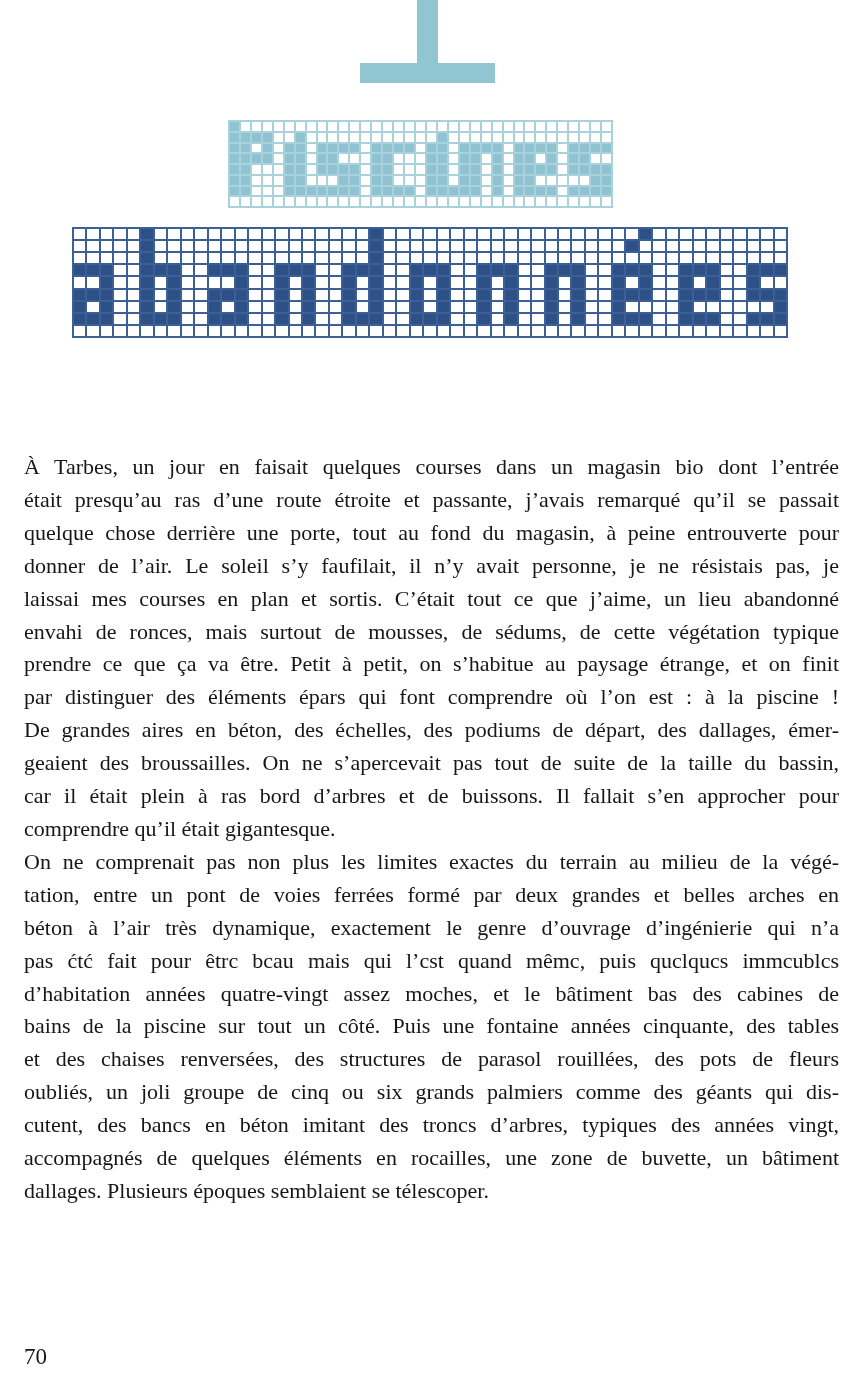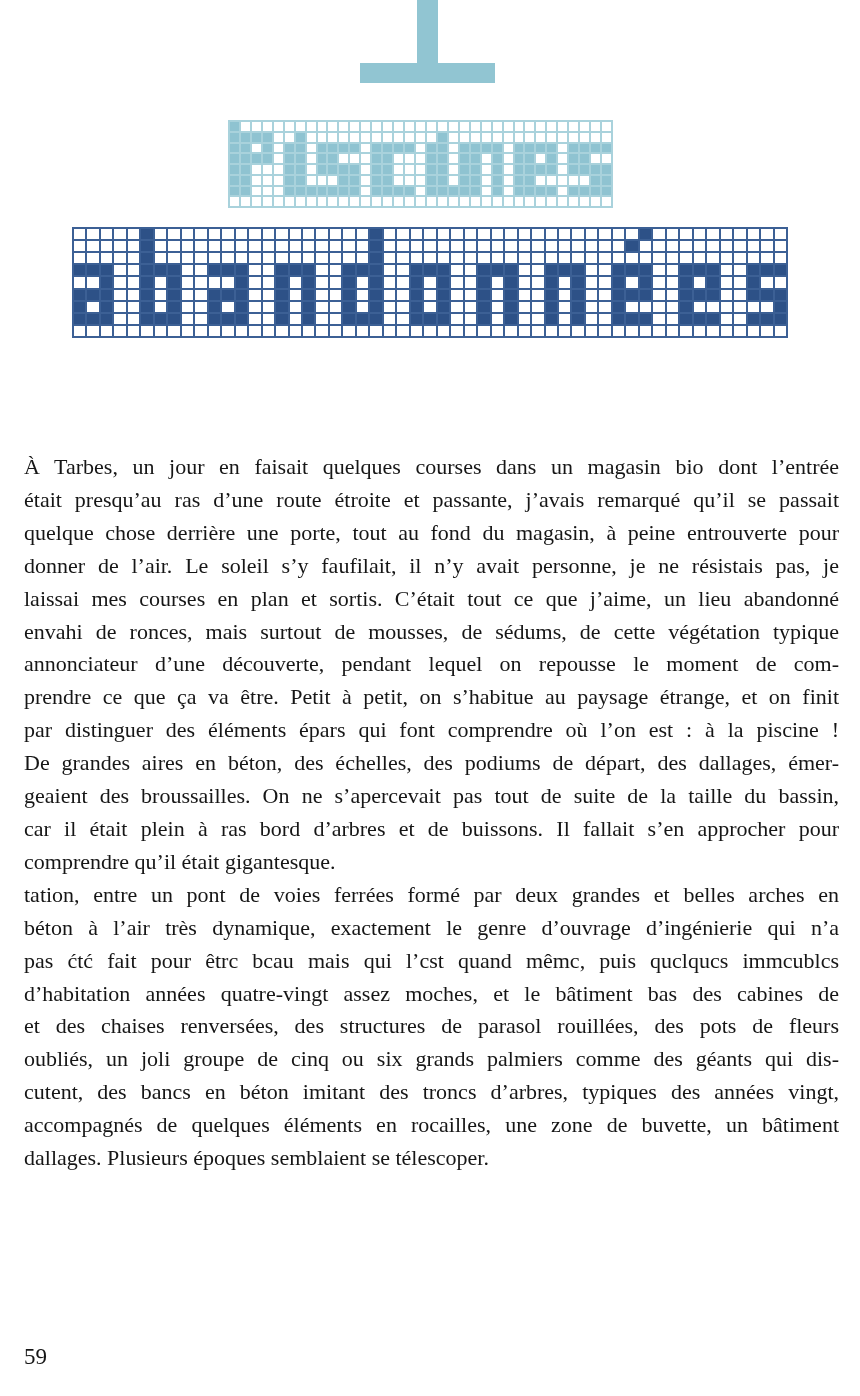--- a/index.html
+++ b/index.html
@@ -826,31 +826,32 @@
     <div class="cell"></div>
   </div>
 
 <div class="body-text" id="body-text" style="color: rgb(22, 22, 22);">
     <div class="line">À Tarbes, un jour en faisait quelques courses dans un magasin bio dont l’entrée</div>
     <div class="line">était presqu’au ras d’une route étroite et passante, j’avais remarqué qu’il se passait</div>
     <div class="line">quelque chose derrière une porte, tout au fond du magasin, à peine entrouverte pour</div>
     <div class="line">donner de l’air. Le soleil s’y faufilait, il n’y avait personne, je ne résistais pas, je</div>
     <div class="line">laissai mes courses en plan et sortis. C’était tout ce que j’aime, un lieu abandonné</div>
     <div class="line">envahi de ronces, mais surtout de mousses, de sédums, de cette végétation typique</div>
-    <div class="line">annonciateur d’une découverte, pendant lequel on repousse le moment de com-</div>
     <div class="line">prendre ce que ça va être. Petit à petit, on s’habitue au paysage étrange, et on finit</div>
     <div class="line">par distinguer des éléments épars qui font comprendre où l’on est : à la piscine !</div>
     <div class="line">De grandes aires en béton, des échelles, des podiums de départ, des dallages, émer-</div>
     <div class="line">geaient des broussailles. On ne s’apercevait pas tout de suite de la taille du bassin,</div>
     <div class="line">car il était plein à ras bord d’arbres et de buissons. Il fallait s’en approcher pour</div>
     <div class="line para-end">comprendre qu’il était gigantesque.</div>
+    <div class="line">On ne comprenait pas non plus les limites exactes du terrain au milieu de la végé-</div>
     <div class="line">tation, entre un pont de voies ferrées formé par deux grandes et belles arches en</div>
     <div class="line">béton à l’air très dynamique, exactement le genre d’ouvrage d’ingénierie qui n’a</div>
     <div class="line">pas ćtć fait pour êtrc bcau mais qui l’cst quand mêmc, puis quclqucs immcublcs</div>
     <div class="line">d’habitation années quatre-vingt assez moches, et le bâtiment bas des cabines de</div>
+    <div class="line">bains de la piscine sur tout un côté. Puis une fontaine années cinquante, des tables</div>
     <div class="line">et des chaises renversées, des structures de parasol rouillées, des pots de fleurs</div>
     <div class="line">oubliés, un joli groupe de cinq ou six grands palmiers comme des géants qui dis-</div>
     <div class="line">cutent, des bancs en béton imitant des troncs d’arbres, typiques des années vingt,</div>
     <div class="line">accompagnés de quelques éléments en rocailles, une zone de buvette, un bâtiment</div>
     <div class="line para-end">dallages. Plusieurs époques semblaient se télescoper.</div>
   </div>
 
-<div class="page-number">59</div>
+<div class="page-number">70</div>
 
 </body></html>

